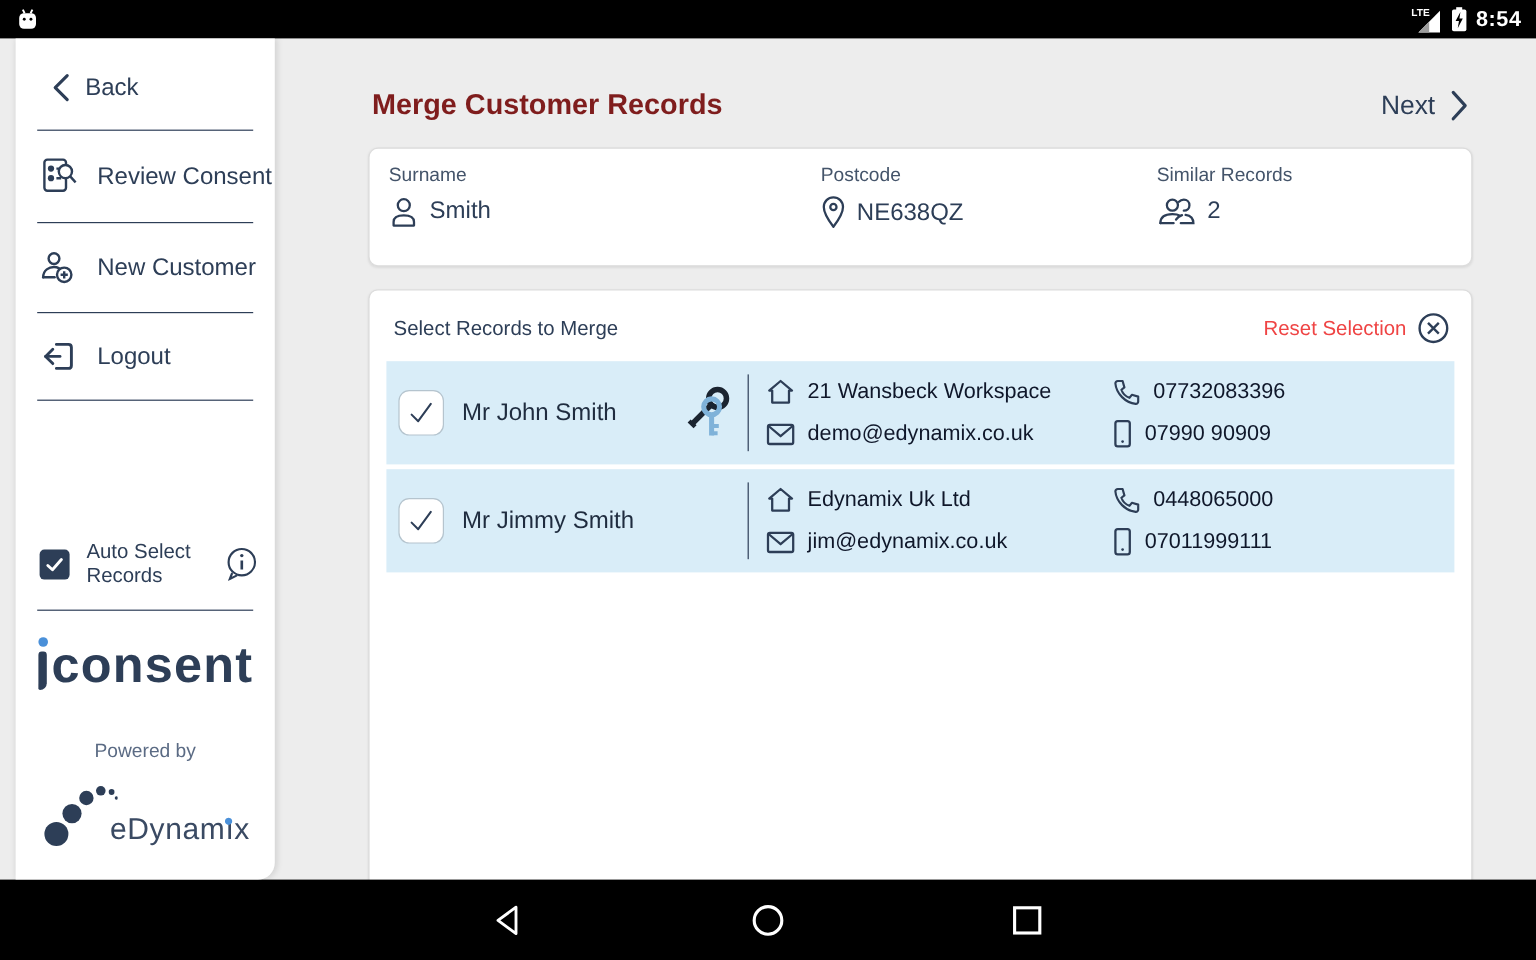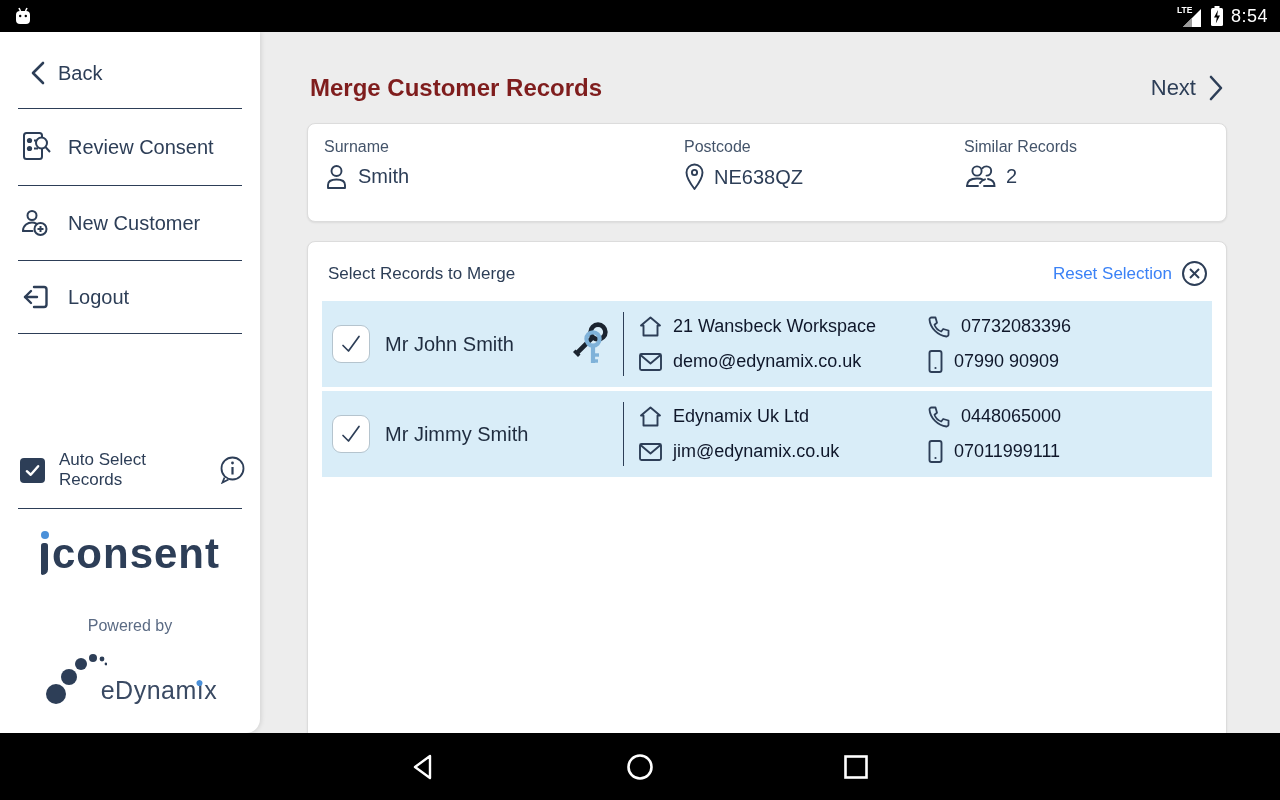--- a/index.html
+++ b/index.html
@@ -3,28 +3,28 @@
 <meta charset="utf-8">
 <style>
   * { margin:0; padding:0; box-sizing:border-box; }
   html,body { width:1280px; height:800px; overflow:hidden; }
   body { font-family:"Liberation Sans","DejaVu Sans",sans-serif; background:#ededed; position:relative; }
 
   
   .status-bar { position:absolute; top:0; left:0; width:1280px; height:32px; background:#000;
     display:flex; align-items:center; padding:0 12px; color:#fff; }
   .status-right { margin-left:auto; display:flex; align-items:center; gap:7px; }
-  .status-time { font-size:18px; font-weight:400; letter-spacing:.5px; }
+  .status-time { font-size:18px; font-weight:700; letter-spacing:.5px; }
 
   
   .nav-bar { position:absolute; left:0; bottom:0; width:1280px; height:67px; background:#000;
     display:flex; align-items:center; justify-content:center; gap:186px; }
 
   
-  .sidebar { position:absolute; left:0; top:32px; width:260px; height:701px; background:#fff;
+  .sidebar { position:absolute; left:13px; top:32px; width:216px; height:701px; background:#fff;
     border-bottom-right-radius:14px; box-shadow:1px 0 5px rgba(0,0,0,.12); z-index:5;
     display:flex; flex-direction:column; }
   .side-back { display:flex; align-items:center; gap:8px; padding:28px 0 22px 28px; color:#2d3e57;
     font-size:20px; cursor:pointer; }
   .side-divider { border:none; border-top:1px solid #2d3e57; margin:0 18px; }
   .side-item { display:flex; align-items:center; gap:16px; padding:21px 0 21px 20px; color:#2d3e57;
     font-size:20px; cursor:pointer; }
   .auto-select { display:flex; align-items:center; gap:14px; padding:18px 14px 18px 20px;
     margin-top:98px; color:#2d3e57; font-size:17px; }
   .auto-cb { width:25px; height:25px; background:#2d3e57; border-radius:4px; display:flex;
@@ -57,21 +57,21 @@
   .sum-col { display:flex; flex-direction:column; }
   .sum-col.c1 { width:360px; }
   .sum-col.c2 { width:280px; }
   .sum-label { font-size:16px; color:#44546a; }
   .sum-value { display:flex; align-items:center; gap:9px; margin-top:7px; font-size:20px;
     color:#2d3e57; }
 
   .merge-card { margin-top:19px; height:504px; padding:14px; }
   .merge-head { display:flex; align-items:center; justify-content:space-between; padding:4px 4px 14px 6px; }
   .merge-title { font-size:17px; color:#2d3e57; }
-  .reset-btn { display:flex; align-items:center; gap:9px; font-size:17px; color:#3b82f6; cursor:pointer;justify-content:center; }
+  .reset-btn { display:flex; align-items:center; gap:9px; font-size:17px; color:#ef4444; cursor:pointer;justify-content:center; }
 
   .record-row { height:86px; background:#d9edf8; margin-bottom:4px; display:flex; align-items:center; }
   .row-left { width:301px; flex:0 0 auto; display:flex; align-items:center; position:relative;
     padding-left:10px; height:100%; }
   .row-cb { width:38px; height:38px; background:#fff; border:1px solid #b5c4ce; border-radius:9px;
     display:flex; align-items:center; justify-content:center; flex:0 0 auto; cursor:pointer; }
   .row-name { margin-left:15px; font-size:20px; color:#1f2c3f; }
   .row-key { position:absolute; right:10px; top:50%; transform:translateY(-50%); }
   .row-divider { width:1px; height:64px; background:#2d3e57; flex:0 0 auto; }
   .contact-grid { display:grid; grid-template-columns:289px auto; grid-auto-rows:28px; row-gap:7px;

